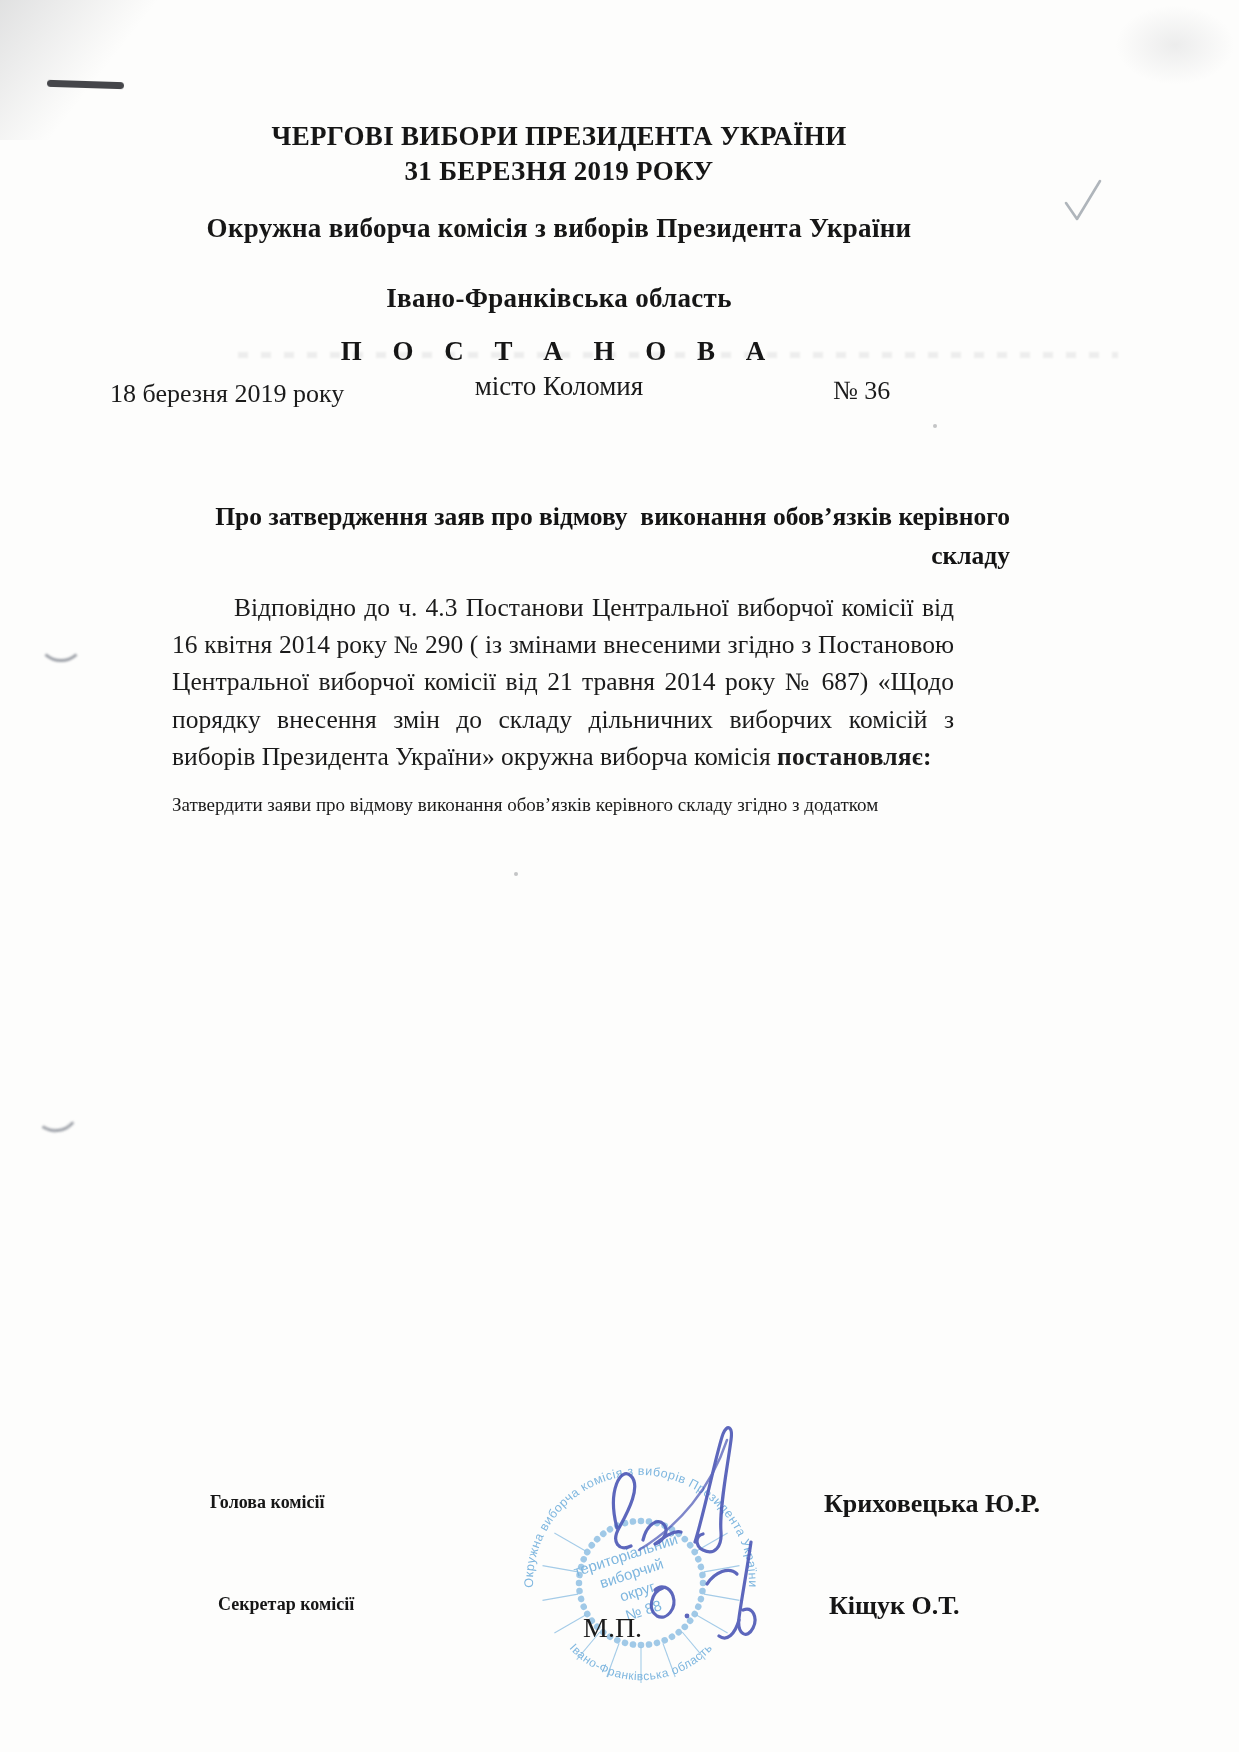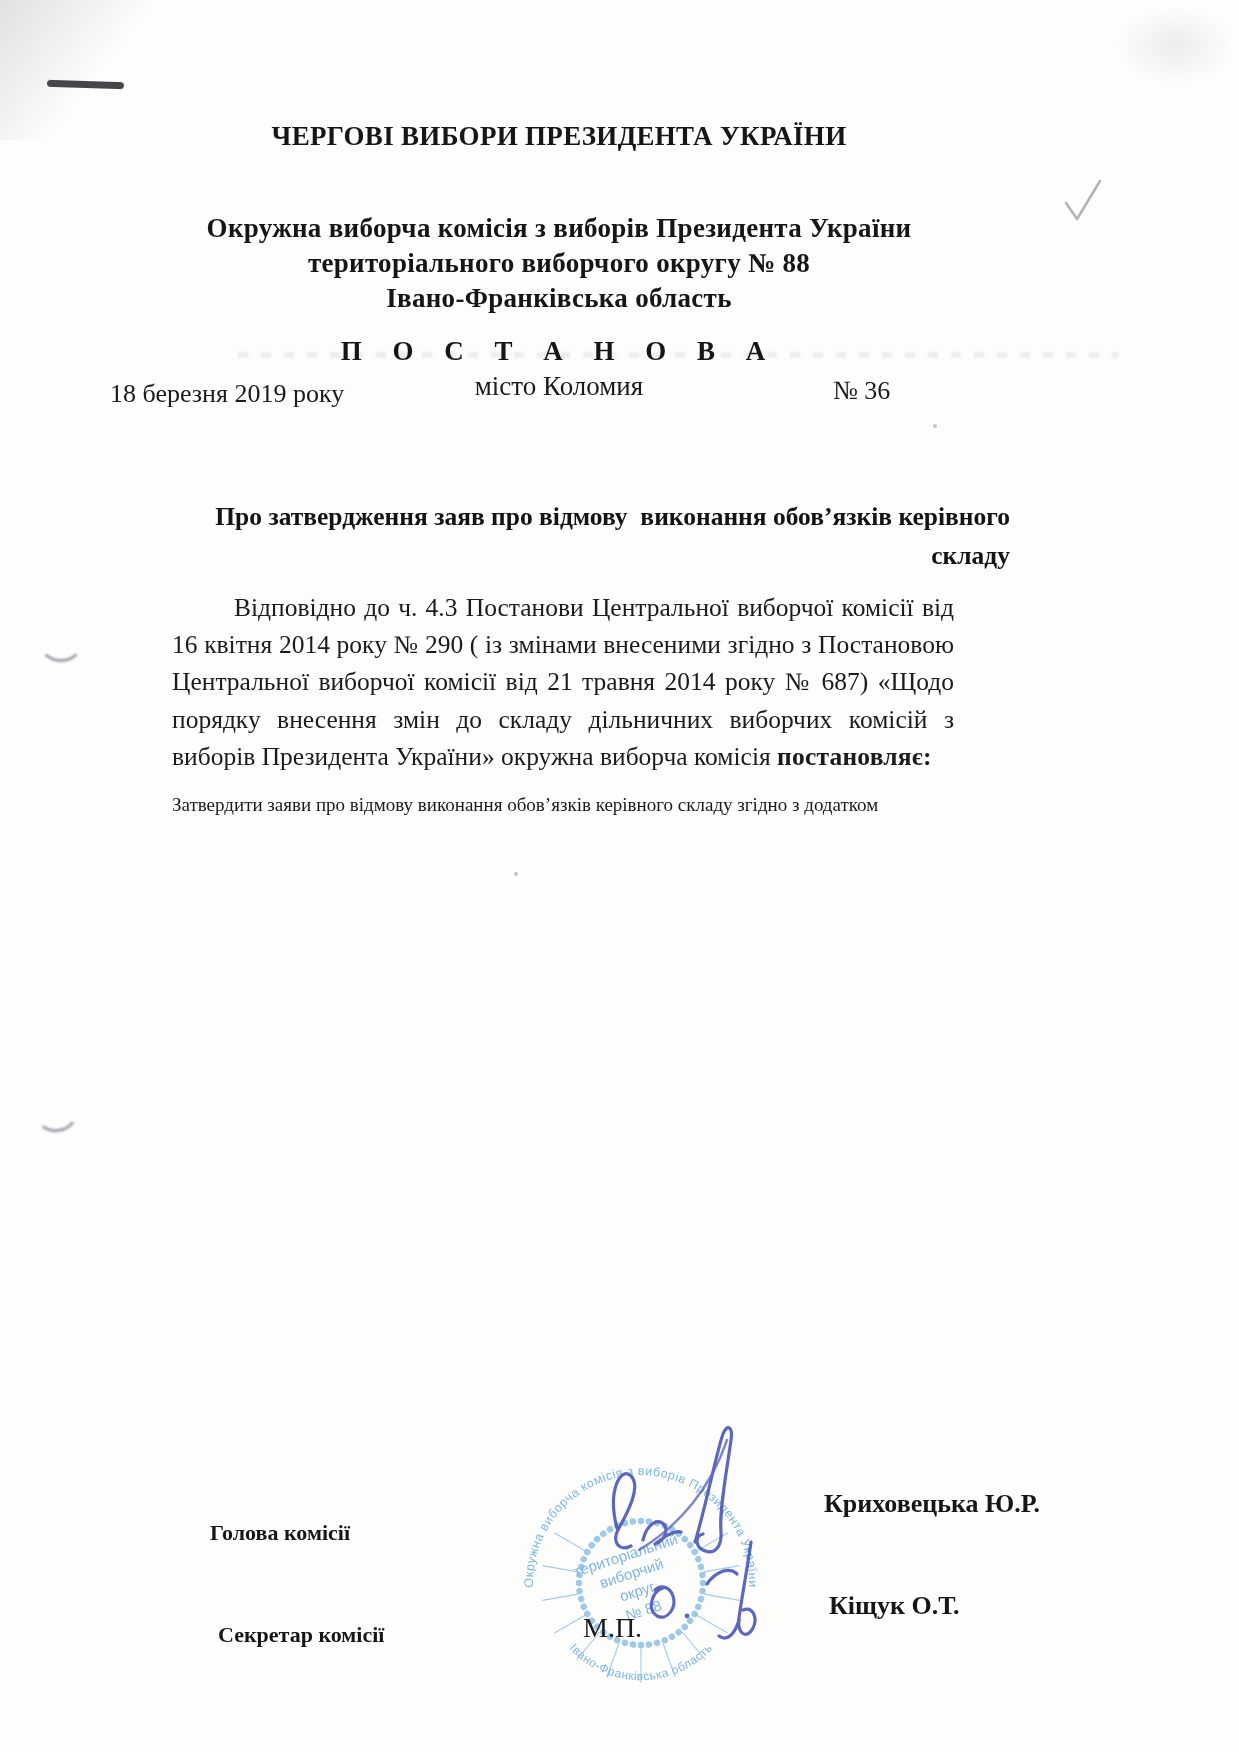--- a/index.html
+++ b/index.html
@@ -36,21 +36,21 @@
   .doctype{top:291px;font-weight:bold;font-size:27px;letter-spacing:12px;color:#161616;}
   .city{top:326px;font-size:27px;}
   .date{left:110px;top:379px;font-size:26px;}
   .num{left:833px;top:376px;font-size:26px;}
   .title{left:170px;top:497px;width:840px;text-align:right;font-weight:bold;
     font-size:25.5px;line-height:39px;white-space:pre-wrap;color:#141414;}
   .para1{left:172px;top:589px;width:782px;font-size:25.5px;line-height:37.2px;
     text-align:justify;text-indent:62px;margin:0;}
   .para1 b{letter-spacing:.2px;margin-top:48px;}
   .para2{left:172px;top:786px;width:800px;font-size:19px;line-height:37.5px;margin:0;}
-  .sigrole{font-weight:bold;font-size:22px;color:#161616;margin-top:28px;}
+  .sigrole{font-weight:bold;font-size:18px;color:#161616;}
   .signame{font-weight:bold;font-size:26px;color:#161616;}
   .role1{left:210px;top:1492px;}
   .name1{left:824px;top:1489px;}
   .role2{left:218px;top:1594px;}
   .name2{left:829px;top:1591px;}
   .mp{left:583px;top:1612px;font-size:28px;z-index:5;color:#1b1b1b;}
   .stampsvg{left:505px;top:1447px;z-index:2;}
   .inksvg{left:555px;top:1370px;z-index:3;}
   .checksvg{left:1058px;top:173px;}
 </style>
@@ -66,23 +66,23 @@
   <div class="abs punch-arc arc2"></div>
   <div class="abs ghost-line"></div>
   <div class="abs speck speck1"></div>
   <div class="abs speck speck2"></div>
 
   <svg class="abs checksvg" width="52" height="54">
     <polyline points="8,30 19,46 42,8" fill="none" stroke="#98a0a8" stroke-width="2.6" stroke-linecap="round" stroke-linejoin="round" opacity=".78"></polyline>
   </svg>
 
   <div class="abs ctr hdr h1a">ЧЕРГОВІ ВИБОРИ ПРЕЗИДЕНТА УКРАЇНИ</div>
+  <div class="abs ctr hdr h1b">31 БЕРЕЗНЯ 2019 РОКУ</div>
 
   <div class="abs ctr hdr c1">Окружна виборча комісія з виборів Президента України</div>
-  <div class="abs ctr hdr c2">територіального виборчого округу № 88</div>
   <div class="abs ctr hdr c3">Івано-Франківська область</div>
 
   <div class="abs ctr doctype">П О С Т А Н О В А</div>
   <div class="abs ctr city">місто Коломия</div>
 
   <div class="abs date">18 березня 2019 року</div>
   <div class="abs num">№ 36</div>
 
   <div class="abs title">Про затвердження заяв про відмову  виконання обов’язків керівного складу</div>
 

